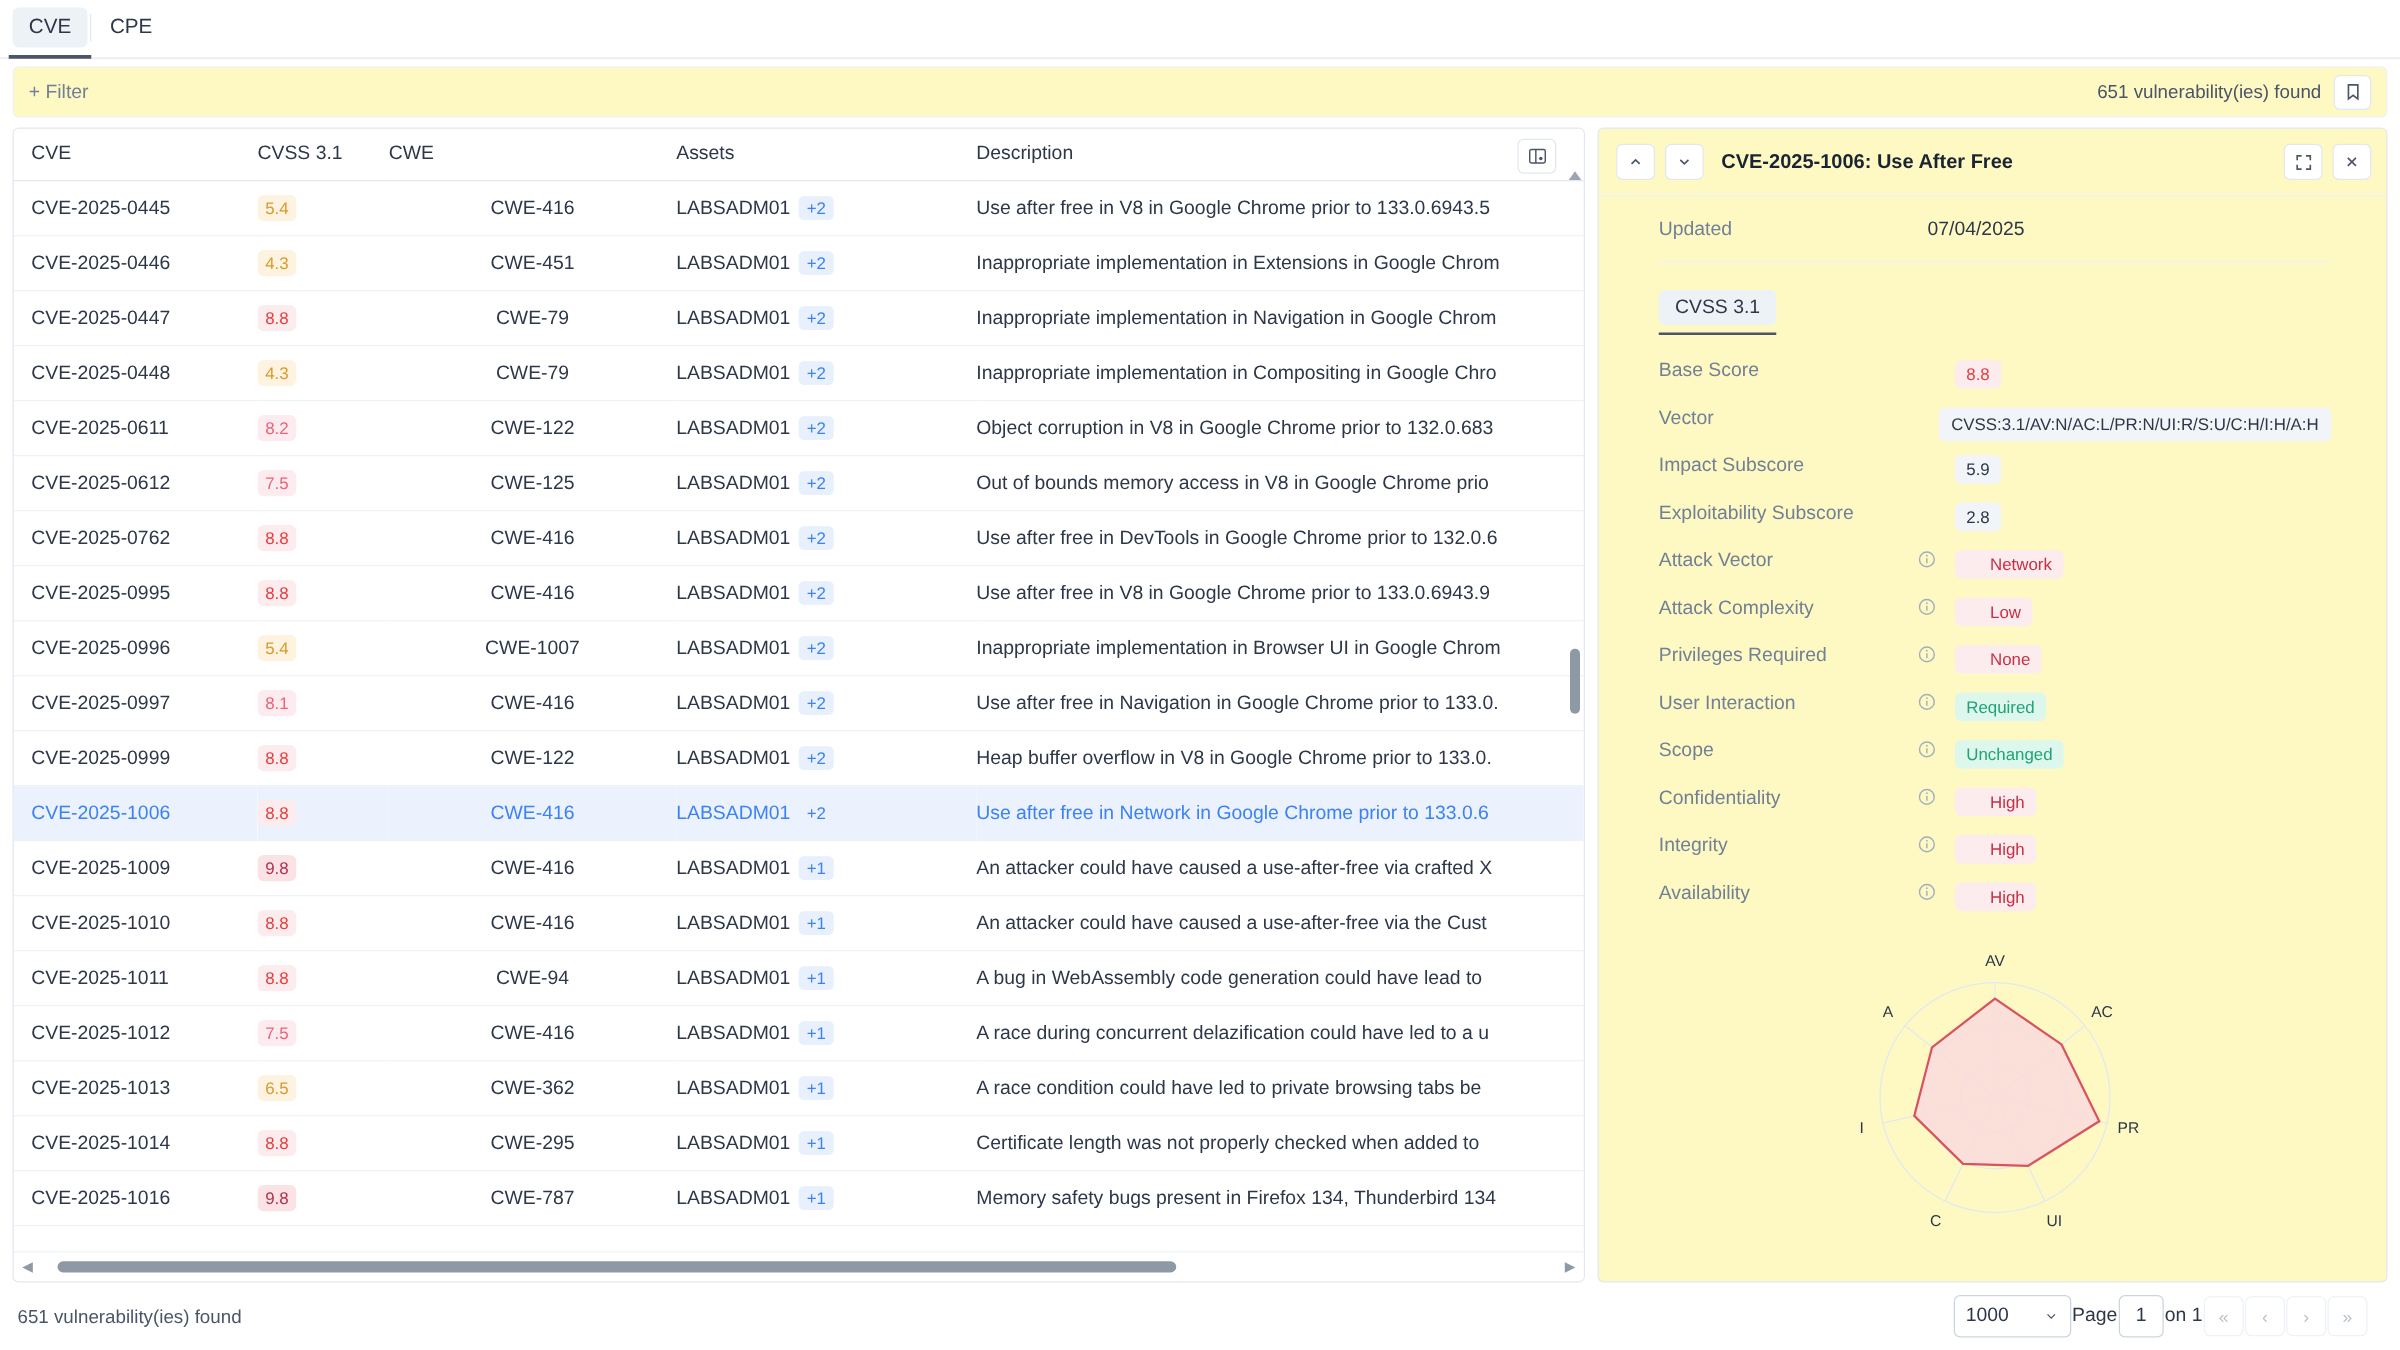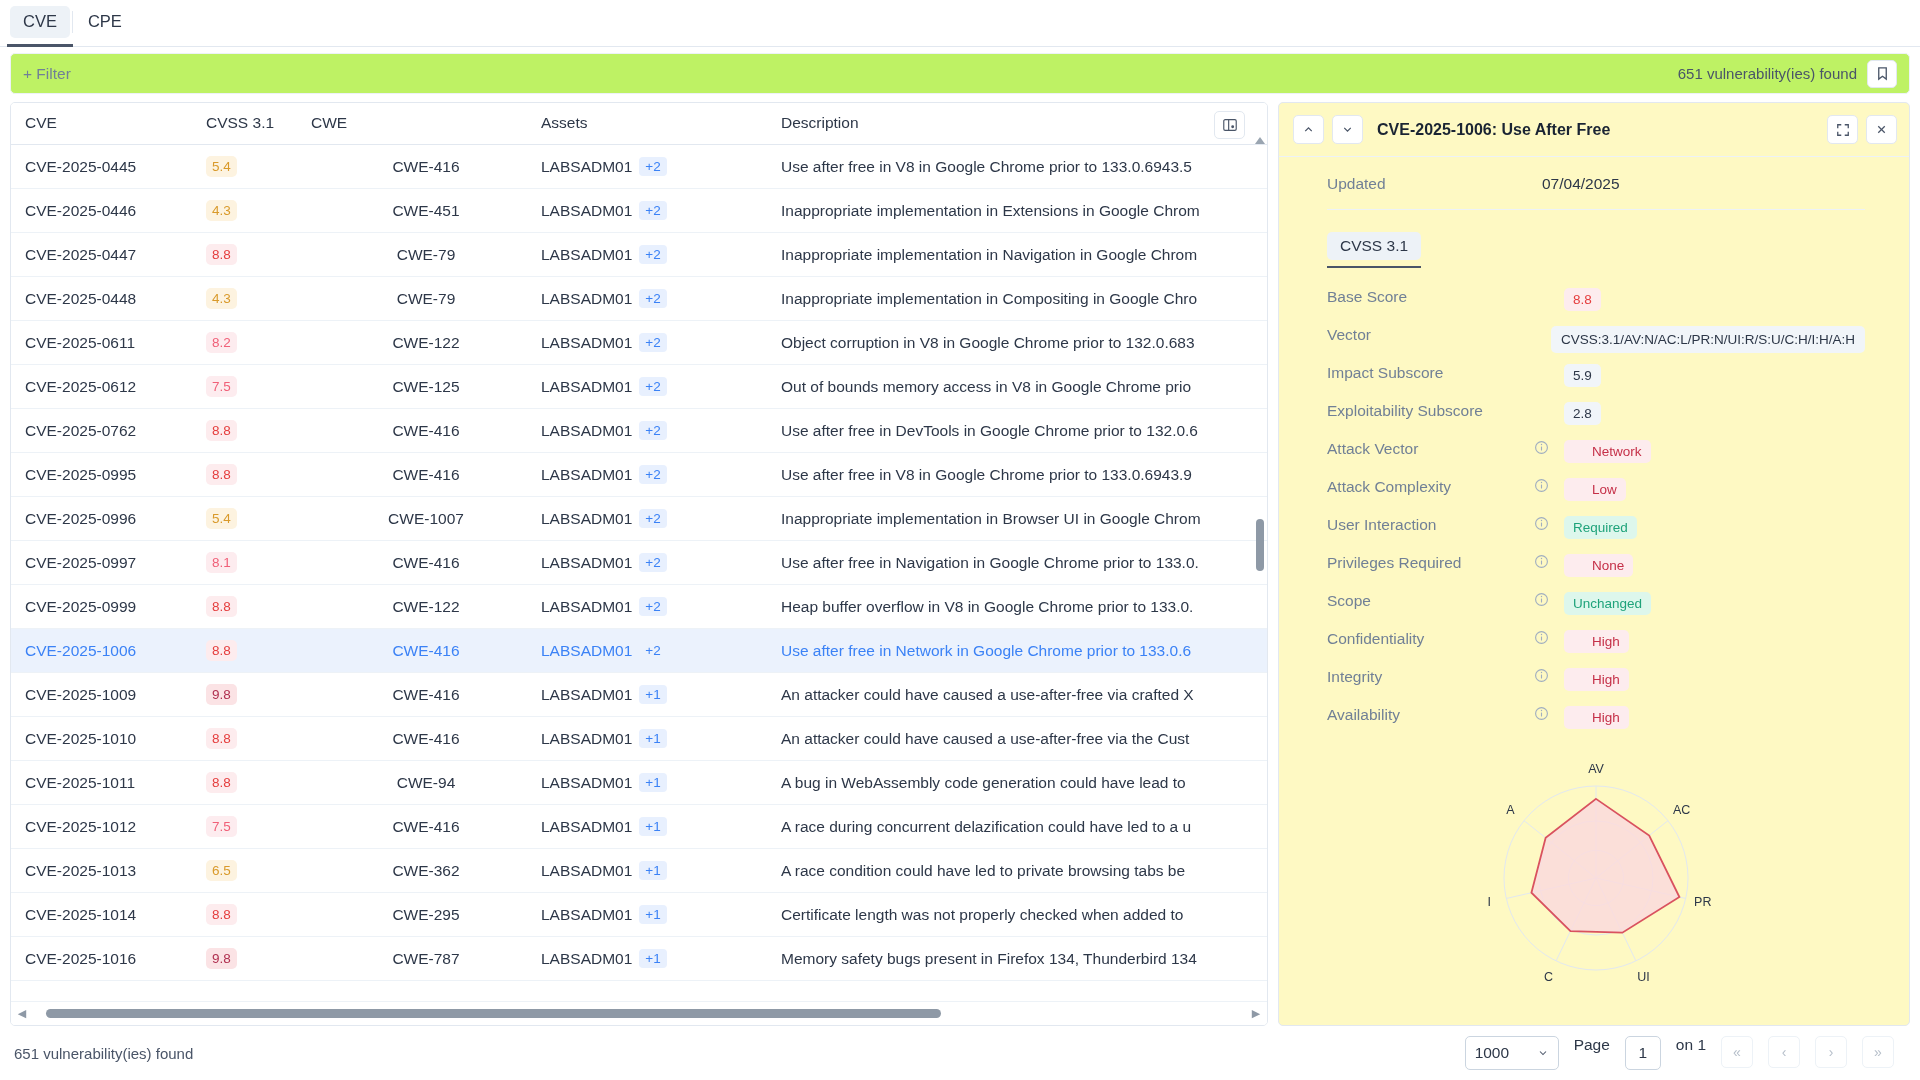--- a/index.html
+++ b/index.html
@@ -24,21 +24,21 @@
   }
   .tab.active { background: #edf2f7; font-weight: 400; }
   .tab.active::after {
     content: ""; position: absolute; left: -3px; right: -3px; bottom: -9px;
     height: 2.5px; background: #4a5568;
   }
   .tab-sep { width: 1px; height: 22px; background: #e2e8f0; margin: 5px 2px 0 2px; }
 
   
   .filterbar {
-    height: 41px; margin: 6px 10px 0 10px; background: #bef264;
+    height: 41px; margin: 6px 10px 0 10px; background: #fef9c3;
     border: 1px solid #edf2f7; border-radius: 5px;
     display: flex; align-items: center; justify-content: space-between;
     padding: 0 12px; flex: 0 0 auto;
   }
   .filter-add { font-size: 15.5px; color: #718096; cursor: pointer; }
   .filter-right { display: flex; align-items: center; gap: 10px; }
   .vuln-count { font-size: 15px; color: #4a5568; }
   .icon-btn {
     width: 30px; height: 28px; border: 1px solid #e2e8f0; border-radius: 5px;
     background: #fff; display: flex; align-items: center; justify-content: center;
@@ -125,21 +125,21 @@
     position: absolute; left: 14px; top: 0; width: 895px; height: 9px;
     background: #8e99a6; border-radius: 5px; cursor: pointer;
   }
 
   
   .footer {
     height: 54px; flex: 0 0 auto; display: flex; align-items: center;
     justify-content: space-between; padding: 0 26px 0 14px;
   }
   .footer-left { font-size: 15px; color: #4a5568; }
-  .pager { display: flex; align-items: flex-start; gap: 15px; }
+  .pager { display: flex; align-items: center; gap: 1px; }
   .page-size {
     width: 94px; height: 34px; border: 1px solid #cbd5e0; border-radius: 5px;
     background: #fff; display: flex; align-items: center; justify-content: space-between;
     padding: 0 9px; font-size: 15.5px; color: #2d3748; cursor: pointer;
   }
   .page-label { font-size: 15.5px; color: #2d3748; }
   .page-input {
     width: 36px; height: 34px; border: 1px solid #cbd5e0; border-radius: 5px;
     background: #fff; font-size: 15.5px; color: #2d3748; text-align: center;
     font-family: "Liberation Sans", sans-serif;
@@ -610,40 +610,40 @@
               <div class="minfo">
                 <svg width="15" height="15" viewBox="0 0 16 16" fill="none" stroke="currentColor" stroke-width="1.2">
                   <circle cx="8" cy="8" r="6.3"></circle>
                   <line x1="8" y1="7" x2="8" y2="11.2"></line>
                   <circle cx="8" cy="4.8" r="0.75" fill="currentColor" stroke="none"></circle>
                 </svg>
               </div>
               <span class="mval red">Low</span>
             </div>
             <div class="mrow">
+              <div class="mk">Privileges Required</div>
+              <div class="minfo">
+                <svg width="15" height="15" viewBox="0 0 16 16" fill="none" stroke="currentColor" stroke-width="1.2">
+                  <circle cx="8" cy="8" r="6.3"></circle>
+                  <line x1="8" y1="7" x2="8" y2="11.2"></line>
+                  <circle cx="8" cy="4.8" r="0.75" fill="currentColor" stroke="none"></circle>
+                </svg>
+              </div>
+              <span class="mval red">None</span>
+            </div>
+            <div class="mrow">
               <div class="mk">User Interaction</div>
               <div class="minfo">
                 <svg width="15" height="15" viewBox="0 0 16 16" fill="none" stroke="currentColor" stroke-width="1.2">
                   <circle cx="8" cy="8" r="6.3"></circle>
                   <line x1="8" y1="7" x2="8" y2="11.2"></line>
                   <circle cx="8" cy="4.8" r="0.75" fill="currentColor" stroke="none"></circle>
                 </svg>
               </div>
               <span class="mval green">Required</span>
-            </div>
-            <div class="mrow">
-              <div class="mk">Privileges Required</div>
-              <div class="minfo">
-                <svg width="15" height="15" viewBox="0 0 16 16" fill="none" stroke="currentColor" stroke-width="1.2">
-                  <circle cx="8" cy="8" r="6.3"></circle>
-                  <line x1="8" y1="7" x2="8" y2="11.2"></line>
-                  <circle cx="8" cy="4.8" r="0.75" fill="currentColor" stroke="none"></circle>
-                </svg>
-              </div>
-              <span class="mval red">None</span>
             </div>
             <div class="mrow">
               <div class="mk">Scope</div>
               <div class="minfo">
                 <svg width="15" height="15" viewBox="0 0 16 16" fill="none" stroke="currentColor" stroke-width="1.2">
                   <circle cx="8" cy="8" r="6.3"></circle>
                   <line x1="8" y1="7" x2="8" y2="11.2"></line>
                   <circle cx="8" cy="4.8" r="0.75" fill="currentColor" stroke="none"></circle>
                 </svg>
               </div>

